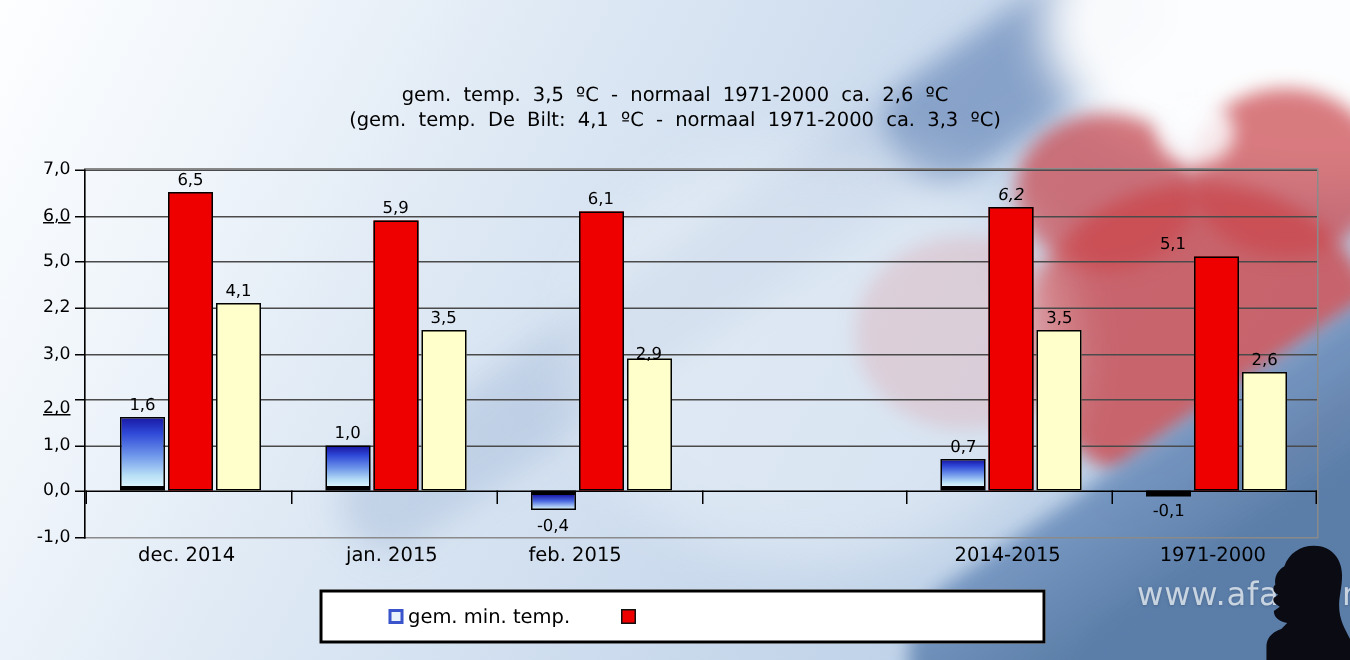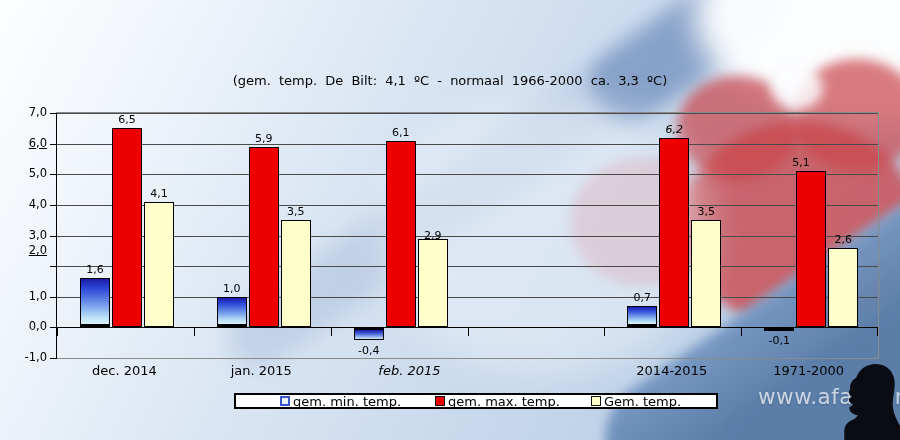--- a/index.html
+++ b/index.html
@@ -49,22 +49,22 @@
   .bar-min{background:linear-gradient(180deg,#1b1ba8 0%,#2f49d8 22%,#6f97ea 55%,#b9e0f6 85%,#d9f3fd 100%);
     border-bottom:3px solid #000;}
   .bar-min.neg{background:linear-gradient(180deg,#1b1ba8 0%,#4a6ae0 45%,#cdeafa 100%);
     border-bottom:1px solid #000;border-top:3px solid #000;}
   .val-label{position:absolute;width:46px;text-align:center;font-size:11px;z-index:4;}
   .ylabels{position:absolute;left:0;top:0;width:47px;height:440px;z-index:6;}
   .ytick-label{position:absolute;right:0;width:47px;text-align:right;font-size:11.5px;}
   .cat-label{position:absolute;top:363px;text-align:center;font-size:13px;z-index:6;}
 
   
-  .legend{position:absolute;left:213px;top:393px;width:484px;height:16px;background:#fff;
-    border:2px solid #000;box-sizing:border-box;z-index:11;margin-left:21px;}
+  .legend{position:absolute;left:213px;top:393px;width:484px;height:36px;background:#fff;
+    border:2px solid #000;box-sizing:border-box;z-index:11;}
   .legend-item{position:absolute;top:0;bottom:0;display:flex;align-items:center;gap:3px;font-size:13px;}
   .li-1{left:44px;} .li-2{left:199px;} .li-3{left:355px;}
   .lg-marker{display:inline-block;box-sizing:border-box;}
   .lg-min{width:10px;height:10px;border:2px solid #3a55cc;background:#eaf3fc;}
   .lg-max{width:10px;height:10px;border:1px solid #111;background:#ee0000;}
   .lg-avg{width:10px;height:10px;border:1px solid #111;background:#ffffcc;}
 
   
   .wm-text{position:absolute;left:758px;top:384px;font-size:21.5px;letter-spacing:.5px;
     color:rgba(228,234,242,.82);z-index:12;text-shadow:0 1px 2px rgba(40,60,90,.35);}
@@ -82,21 +82,22 @@
   <div class="heart-part heart-lobe-left"></div>
   <div class="heart-part heart-body"></div>
   <div class="heart-part heart-lobe-a"></div>
   <div class="heart-part heart-lobe-b"></div>
   <div class="heart-part heart-notch"></div>
   <div class="veil"></div>
   <div class="swoosh swoosh-light"></div>
   <div class="swoosh swoosh-main"></div>
   <div class="swoosh swoosh-corner"></div>
 
-  <div class="subtitle subtitle2">(gem. temp. De Bilt: 4,1 ºC - normaal 1966-2000 ca. 3,3 ºC)</div>
+  <div class="subtitle subtitle1">gem. temp. 3,5 ºC - normaal 1971-2000 ca. 2,6 ºC</div>
+  <div class="subtitle subtitle2">(gem. temp. De Bilt: 4,1 ºC - normaal 1971-2000 ca. 3,3 ºC)</div>
 
   <div class="plot" id="plot-area">
     <div class="vaxis"></div>
   <div class="gridline" style="top: 0px;"></div>
       <div class="ytick" style="top: 0px;"></div>
       <div class="gridline" style="top: 30.625px;"></div>
       <div class="ytick" style="top: 30.625px;"></div>
       <div class="gridline" style="top: 61.25px;"></div>
       <div class="ytick" style="top: 61.25px;"></div>
       <div class="gridline" style="top: 91.875px;"></div>
@@ -137,55 +138,50 @@
       <div class="val-label" style="left: 352.667px; top: 116px;">2,9</div>
       <div class="bar bar-min" style="left: 570.333px; top: 192.938px; height: 21.4375px;"></div>
       <div class="val-label" style="left: 562.333px; top: 177.938px;">0,7</div>
       <div class="bar" style="left: 602.333px; top: 24.5px; height: 189.875px; background: rgb(238, 0, 0);"></div>
       <div class="val-label" style="left: 594.333px; top: 9.5px; font-style: italic;">6,2</div>
       <div class="bar" style="left: 634.333px; top: 107.188px; height: 107.188px; background: rgb(255, 255, 204);"></div>
       <div class="val-label" style="left: 626.333px; top: 92.1875px;">3,5</div>
       <div class="bar bar-min neg" style="left: 707.167px; top: 214.375px; height: 3.0625px;"></div>
       <div class="val-label" style="left: 699.167px; top: 221.438px;">-0,1</div>
       <div class="bar" style="left: 739.167px; top: 58.1875px; height: 156.188px; background: rgb(238, 0, 0);"></div>
-      <div class="val-label" style="left: 721px; top: 43.1875px;">5,1</div>
+      <div class="val-label" style="left: 702px; top: 43.1875px;">5,1</div>
       <div class="bar" style="left: 771.167px; top: 134.75px; height: 79.625px; background: rgb(255, 255, 204);"></div>
       <div class="val-label" style="left: 763.167px; top: 119.75px;">2,6</div>
     </div>
   <div class="ylabels" id="y-labels">
       <div class="ytick-label" style="top: 105px;">7,0</div>
       <div class="ytick-label" style="top: 135.625px; text-decoration: underline;">6,0</div>
       <div class="ytick-label" style="top: 166.25px;">5,0</div>
-      <div class="ytick-label" style="top: 196.875px;">4,0</div>
+      <div class="ytick-label" style="top: 196.875px;">2,2</div>
       <div class="ytick-label" style="top: 227.5px;">3,0</div>
-      <div class="ytick-label" style="top: 243px; text-decoration: underline;">2,0</div>
+      <div class="ytick-label" style="top: 264px; text-decoration: underline;">2,0</div>
       <div class="ytick-label" style="top: 288.75px;">1,0</div>
       <div class="ytick-label" style="top: 319.375px;">0,0</div>
       <div class="ytick-label" style="top: 350px;">-1,0</div>
     </div>
   <div id="cat-labels">
       <div class="cat-label" style="left: 56px; width: 136.833px;">dec. 2014</div>
       <div class="cat-label" style="left: 192.833px; width: 136.833px;">jan. 2015</div>
-      <div class="cat-label" style="left: 341px; width: 136.833px; font-style: italic;">feb. 2015</div>
+      <div class="cat-label" style="left: 315px; width: 136.833px;">feb. 2015</div>
       <div class="cat-label" style="left: 603.333px; width: 136.833px;">2014-2015</div>
       <div class="cat-label" style="left: 740.167px; width: 136.833px;">1971-2000</div>
     </div>
 
   <div class="legend">
     <div class="legend-item li-1">
       <span class="lg-marker lg-min"></span>
       <span class="lg-label">gem. min. temp.</span>
     </div>
     <div class="legend-item li-2">
       <span class="lg-marker lg-max"></span>
-      <span class="lg-label">gem. max. temp.</span>
-    </div>
-    <div class="legend-item li-3">
-      <span class="lg-marker lg-avg"></span>
-      <span class="lg-label">Gem. temp.</span>
     </div>
   </div>
 
   <div class="wm-text">www.afanja.nl</div>
   <svg class="silhouette" viewBox="0 0 72 87">
     <path fill="#0b0b13" d="M10,87 L10,76 C10,70 14,66 20,64 L24,60 C18,59 15,56 15,52 L19,49
       C15,47 14,45 15,43 L18,41 C14,39 14,36 16,34 C15,29 18,24 22,22 C25,13 33,8 42,8
       C54,8 61,17 61,28 C61,36 59,42 59,48 C59,58 63,64 67,72 L70,87 Z"></path>
   </svg>
 

